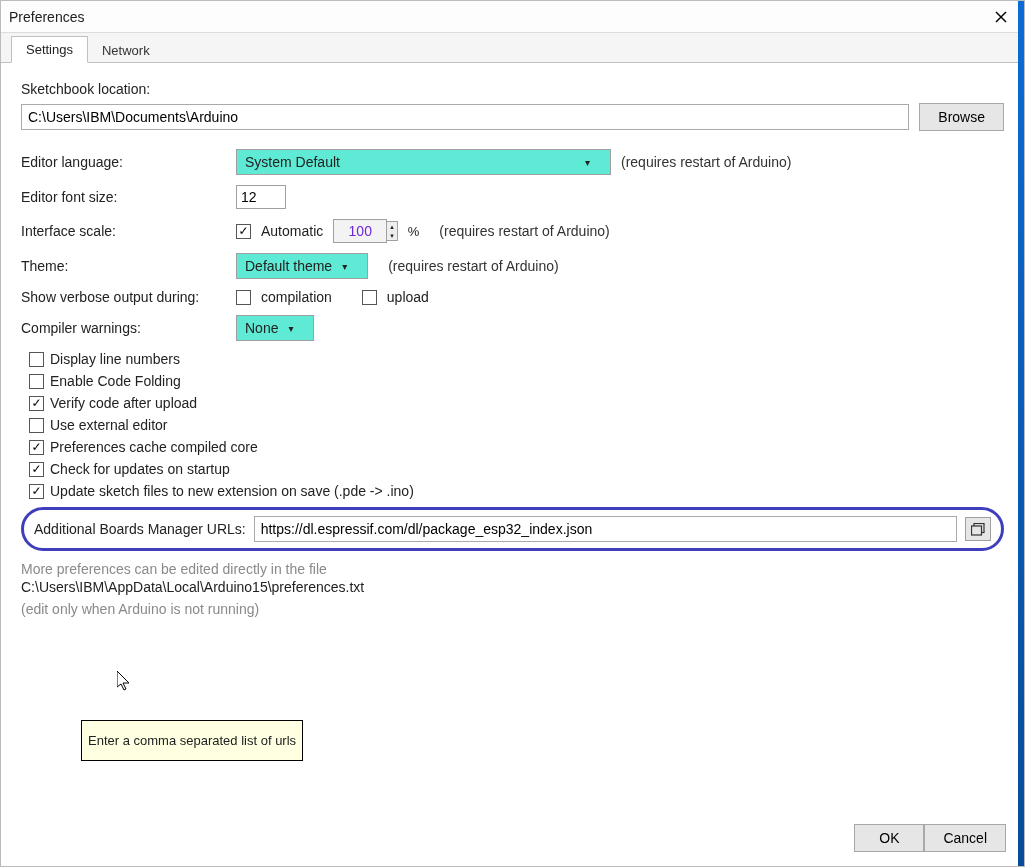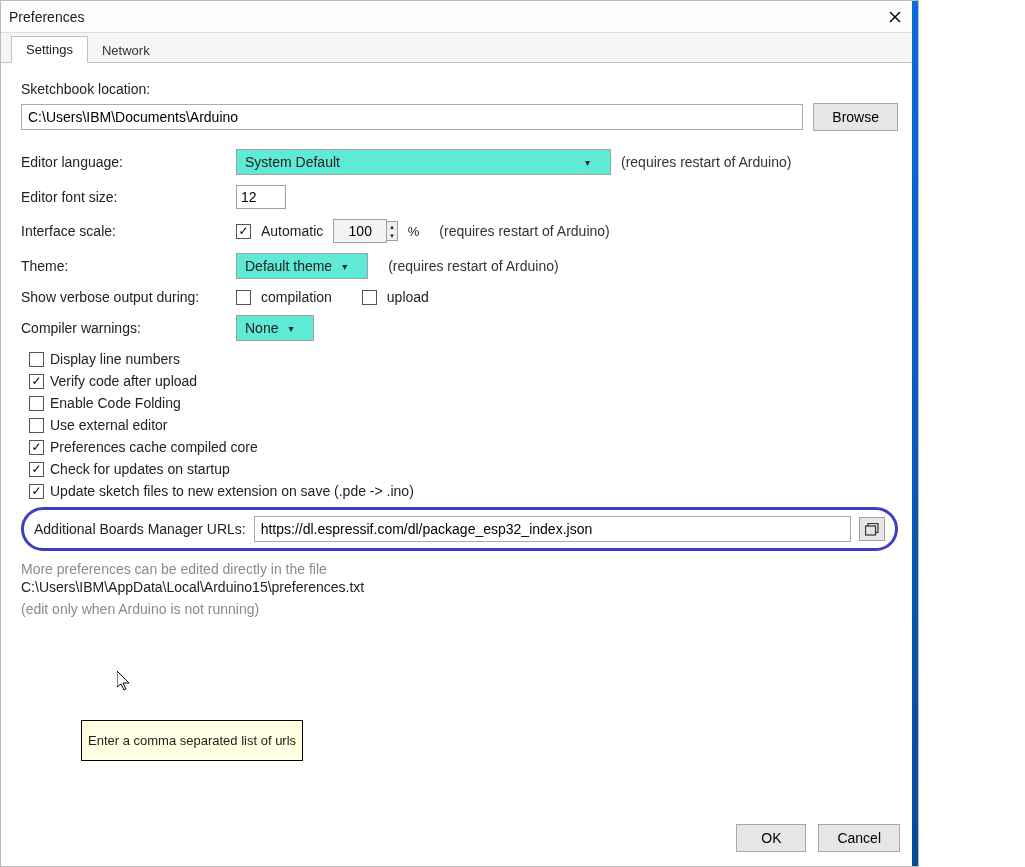--- a/index.html
+++ b/index.html
@@ -7,21 +7,21 @@
   font-family: "Segoe UI", Tahoma, sans-serif;
   font-size: 13px;
   color: #222;
   background: #fff;
   width: 1025px;
   height: 867px;
   overflow: hidden;
   position: relative;
 }
 .window {
-  width: 919px;
+  width: 1025px;
   height: 867px;
   background: #f5f5f5;
   border: 1px solid #bbb;
   display: flex;
   flex-direction: column;
   position: relative;
 }
 .right-edge {
   position: absolute;
   right: 0; top: 0;
@@ -109,21 +109,21 @@
   border: 1px solid #a0a0a0;
   padding: 3px 4px;
   font-size: 14px;
   text-align: left;
 }
 .num-in {
   width: 54px;
   border: 1px solid #a0a0a0;
   padding: 3px 4px;
   font-size: 14px;
-  color: #000000;
+  color: #6d28d9;
   background: #f3f3f3;
   text-align: center;
 }
 .spin { display: inline-flex; align-items: center; }
 .spin-arrows {
   display: flex; flex-direction: column;
   border: 1px solid #a0a0a0; border-left: none;
   font-size: 7px; line-height: 7px;
   background: #eee;
 }
@@ -179,21 +179,20 @@
   font-size: 13px;
 }
 .cursor {
   position: absolute;
   left: 116px; top: 670px;
   pointer-events: none;
 }
 .button-bar {
   display: flex;
   justify-content: flex-end;
-  gap: 12px;
   padding: 10px 18px 14px;
   background: #fff;
 }
 </style>
 </head>
 <body>
 
 <div class="window">
   <div class="right-edge"></div>
 
@@ -274,26 +273,26 @@
         <span>None</span>
         <span class="caret">▾</span>
       </div>
     </div>
 
     <div class="chk-line">
         <span class="chk"></span>
         <span class="chk-lbl">Display line numbers</span>
       </div>
     <div class="chk-line">
+        <span class="chk"></span>
+        <span class="chk-lbl">Enable Code Folding</span>
+      </div>
+    <div class="chk-line">
         <span class="chk checked"></span>
         <span class="chk-lbl">Verify code after upload</span>
-      </div>
-    <div class="chk-line">
-        <span class="chk"></span>
-        <span class="chk-lbl">Enable Code Folding</span>
       </div>
     <div class="chk-line">
         <span class="chk"></span>
         <span class="chk-lbl">Use external editor</span>
       </div>
     <div class="chk-line">
         <span class="chk checked"></span>
         <span class="chk-lbl">Preferences cache compiled core</span>
       </div>
     <div class="chk-line">

